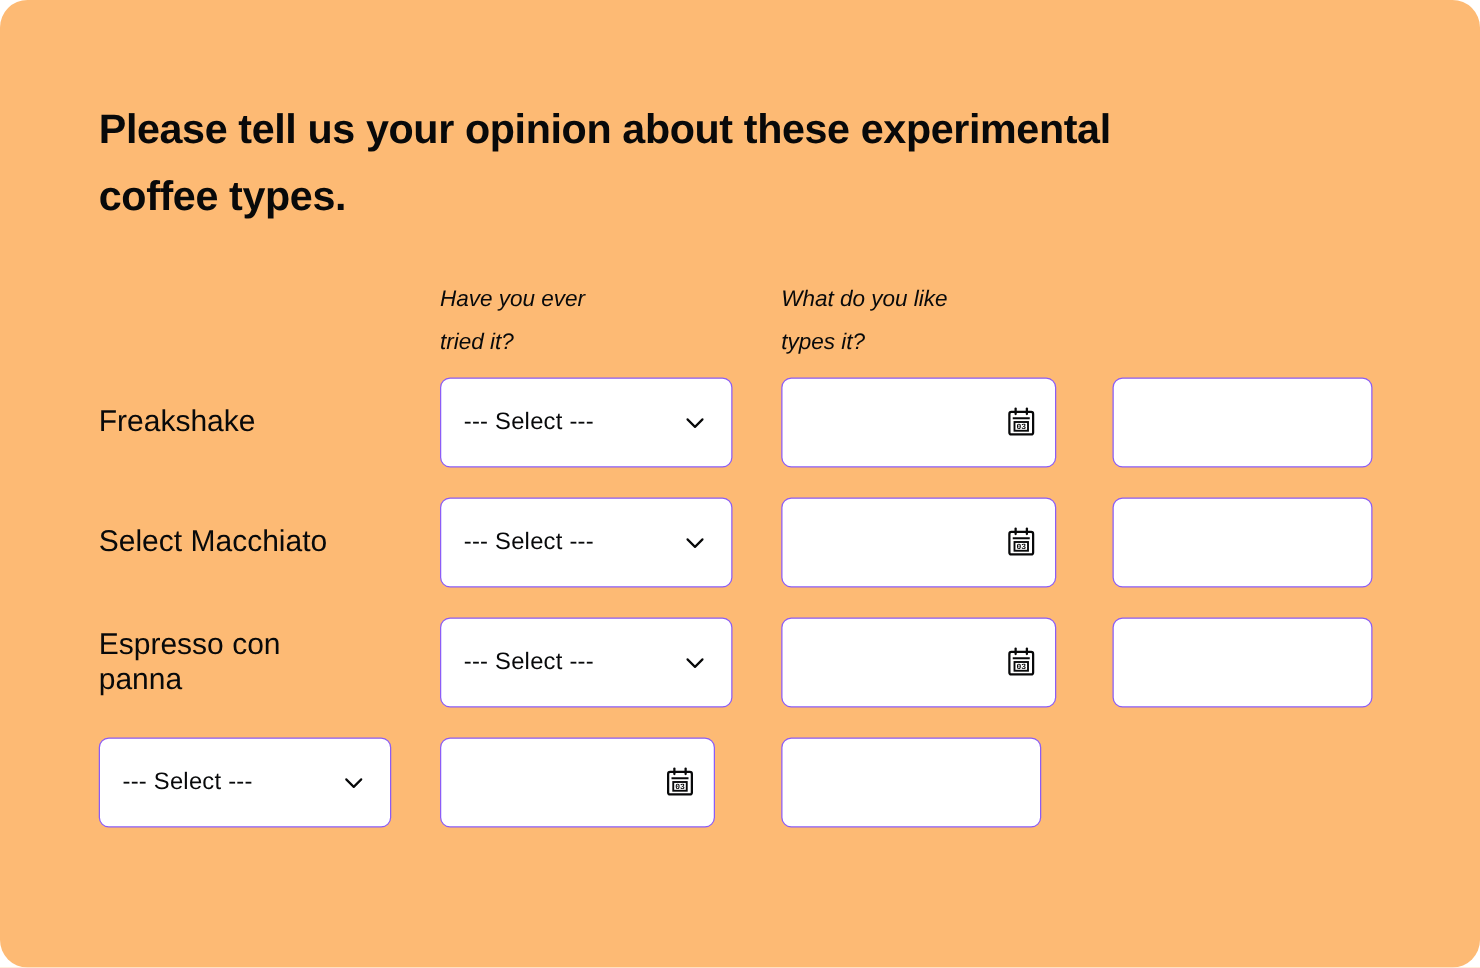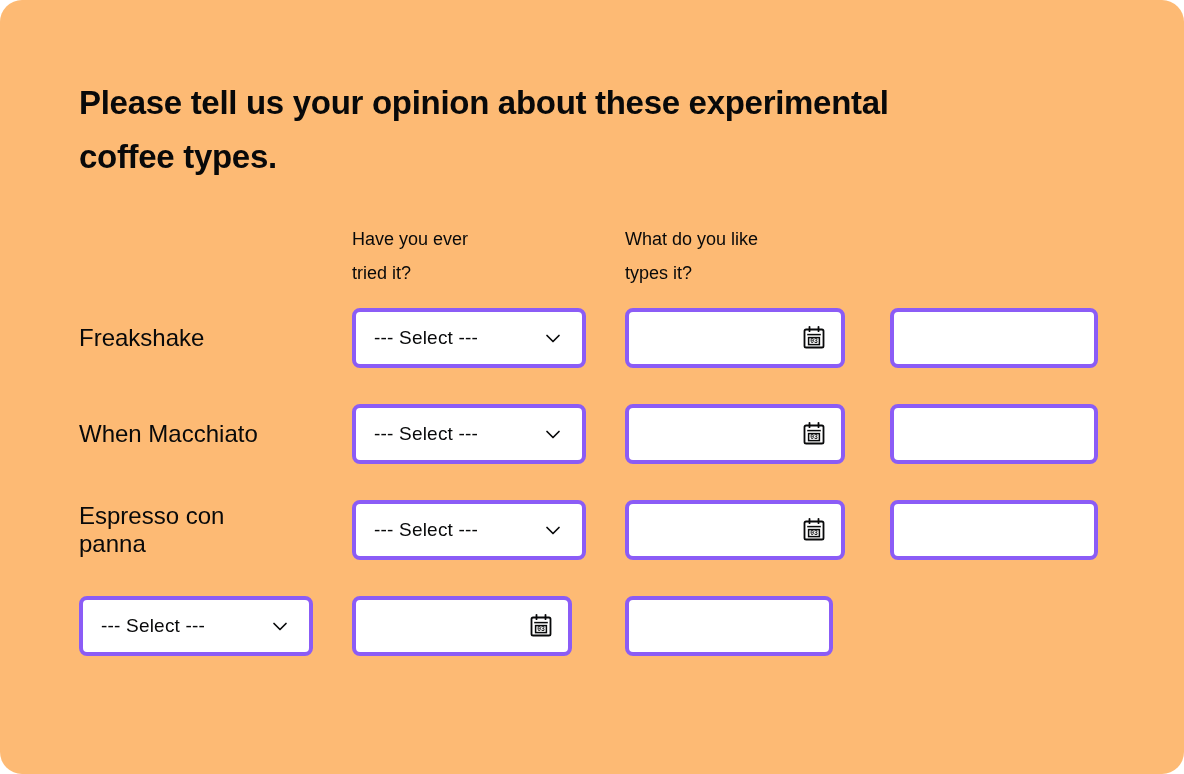--- a/index.html
+++ b/index.html
@@ -50,20 +50,21 @@
 
   .mrow.header-row { align-items: start; }
 
   .col-head {
     font-size: 18px;
     line-height: 34px;
     font-weight: 400;
     color: #08090a;
     white-space: pre-line;
     padding-right: 20px;
+    font-style: italic;
   }
 
   .head-spacer { }
 
   
   .body-row {
     display: grid;
     grid-template-columns: 273px 273px 265px 214px;
     align-items: center;
     height: 96px;
@@ -74,23 +75,23 @@
     line-height: 28px;
     font-weight: 400;
     color: #08090a;
     white-space: pre-line;
     padding-right: 16px;
   }
 
   
   .field {
     background: #ffffff;
-    border: 4px solid #8b5cf6;
+    border: 1px solid #8b5cf6;
     border-radius: 8px;
-    height: 60px;
+    height: 72px;
     display: flex;
     align-items: center;
   }
 
   .select-field {
     width: 234px;
     justify-content: flex-start;
     padding: 0 18px;
     cursor: pointer;
   }
@@ -184,21 +185,21 @@
       </div>
 
       <div>
         <div class="field text-field">
           <span class="text-val"></span>
         </div>
       </div>
     </div>
 
     <div class="body-row">
-      <div class="row-label">When Macchiato</div>
+      <div class="row-label">Select Macchiato</div>
 
       <div>
         <div class="field select-field">
           <span class="select-text">--- Select ---</span>
           <span class="chev">
             <svg viewBox="0 0 22 22" width="22" height="22" fill="none" stroke="#08090a" stroke-width="1.7" stroke-linecap="round" stroke-linejoin="round">
               <polyline points="5,8.5 11,14.5 17,8.5"></polyline>
             </svg>
           </span>
         </div>

